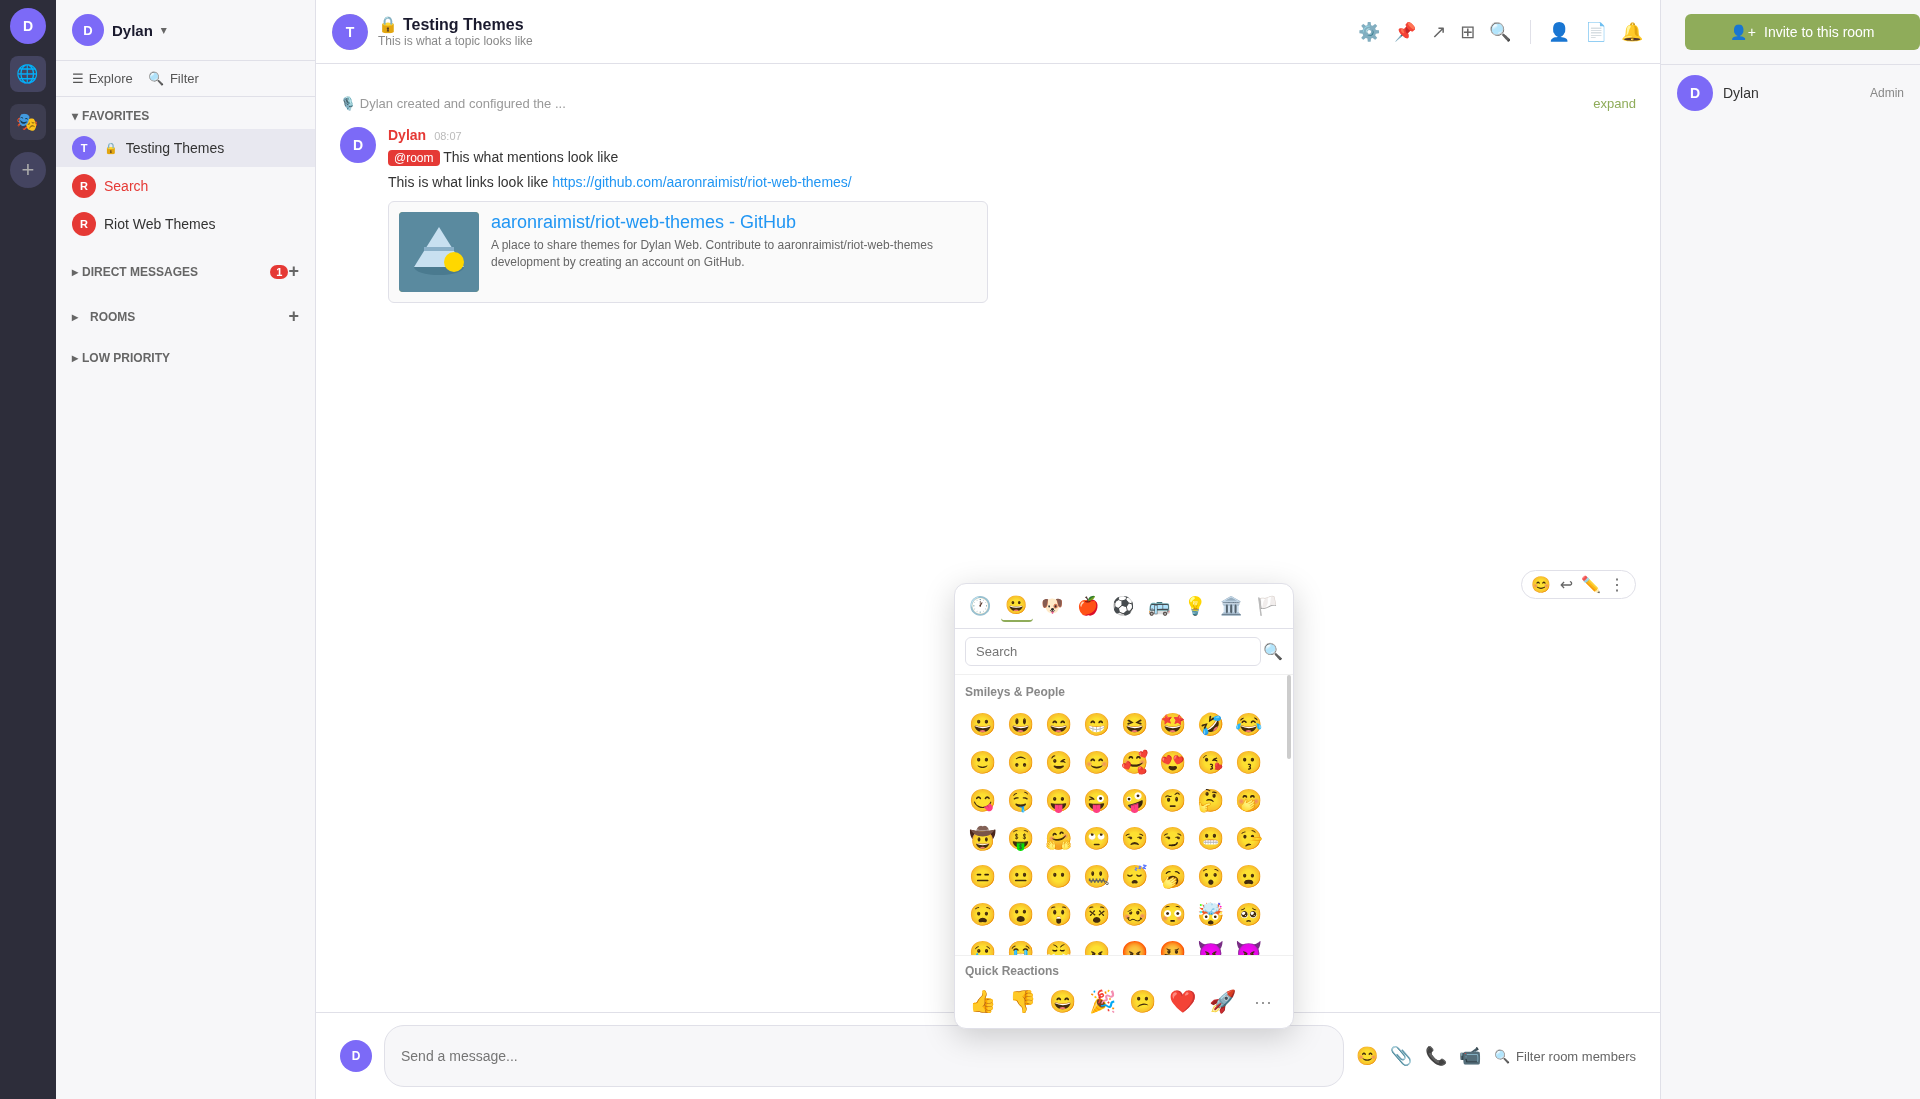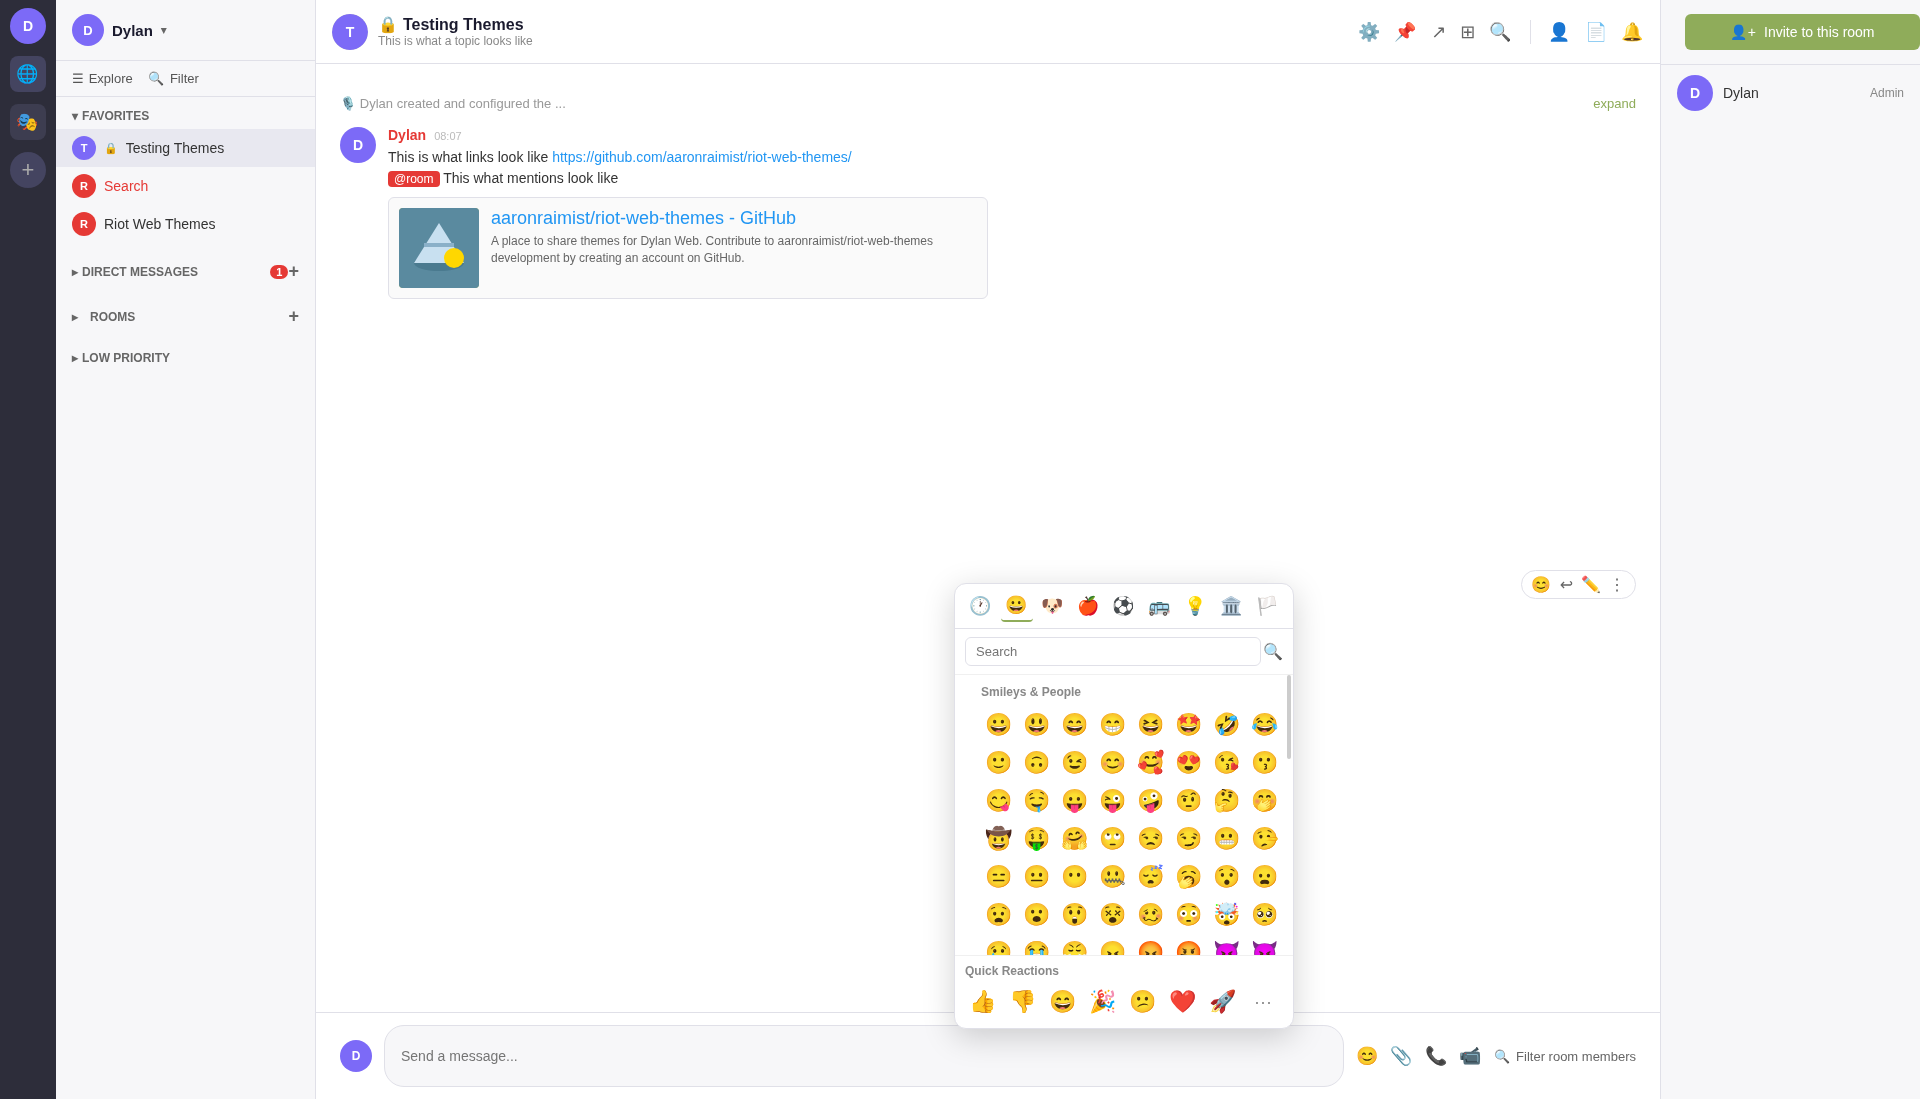--- a/index.html
+++ b/index.html
@@ -289,21 +289,21 @@
     .emoji-search-icon { color: #999; }
     .emoji-section { padding: 10px 10px 4px; }
     .emoji-section-title { font-size: 12px; font-weight: 600; color: #888; margin-bottom: 8px; text-transform: none; }
     .emoji-grid { display: flex; flex-wrap: wrap; gap: 2px; }
     .emoji-cell {
       width: 36px; height: 36px;
       display: flex; align-items: center; justify-content: center;
       font-size: 22px; cursor: pointer; border-radius: 4px;
     }
     .emoji-scrollable {
-      max-height: 280px; overflow-y: auto; padding-left: 16px;
+      max-height: 280px; overflow-y: auto;
     }
     .emoji-quick { padding: 8px 10px; border-top: 1px solid #f0f0f0; }
     .emoji-quick-title { font-size: 12px; font-weight: 700; color: #888; margin-bottom: 6px; }
     .emoji-quick-row { display: flex; gap: 4px; }
     .emoji-quick-cell {
       width: 36px; height: 36px;
       display: flex; align-items: center; justify-content: center;
       font-size: 22px; cursor: pointer; border-radius: 4px;
     }
     .emoji-more { font-size: 18px; color: #888; }
@@ -422,27 +422,27 @@
       <span class="expand-link">expand</span>
     </div>
 
     <div class="chat-message">
       <div class="chat-msg-avatar" style="background:#7c6af7;">D</div>
       <div class="chat-msg-body">
         <div class="chat-msg-header">
           <span class="chat-msg-name">Dylan</span>
           <span class="chat-msg-time">08:07</span>
         </div>
+        <div class="chat-msg-text">
+          <span class="mention-badge">@room</span>
+          <span> This what mentions look like</span>
+        </div>
         <div class="chat-msg-text" style="margin-top: 4px;">
           <span>This is what links look like </span>
           <a class="chat-link" href="#">https://github.com/aaronraimist/riot-web-themes/</a>
-        </div>
-        <div class="chat-msg-text">
-          <span class="mention-badge">@room</span>
-          <span> This what mentions look like</span>
         </div>
         <div class="link-preview">
           <div class="link-preview-img">
             <svg viewBox="0 0 80 80" xmlns="http://www.w3.org/2000/svg">
               <rect width="80" height="80" fill="#5a8a9f"></rect>
               <ellipse cx="40" cy="55" rx="25" ry="8" fill="#4a7a8f"></ellipse>
               <polygon points="15,55 40,15 65,55" fill="#c8e0f0"></polygon>
               <rect x="25" y="35" width="30" height="4" fill="#8ab0c8"></rect>
               <circle cx="55" cy="50" r="10" fill="#ffd700"></circle>
             </svg>

